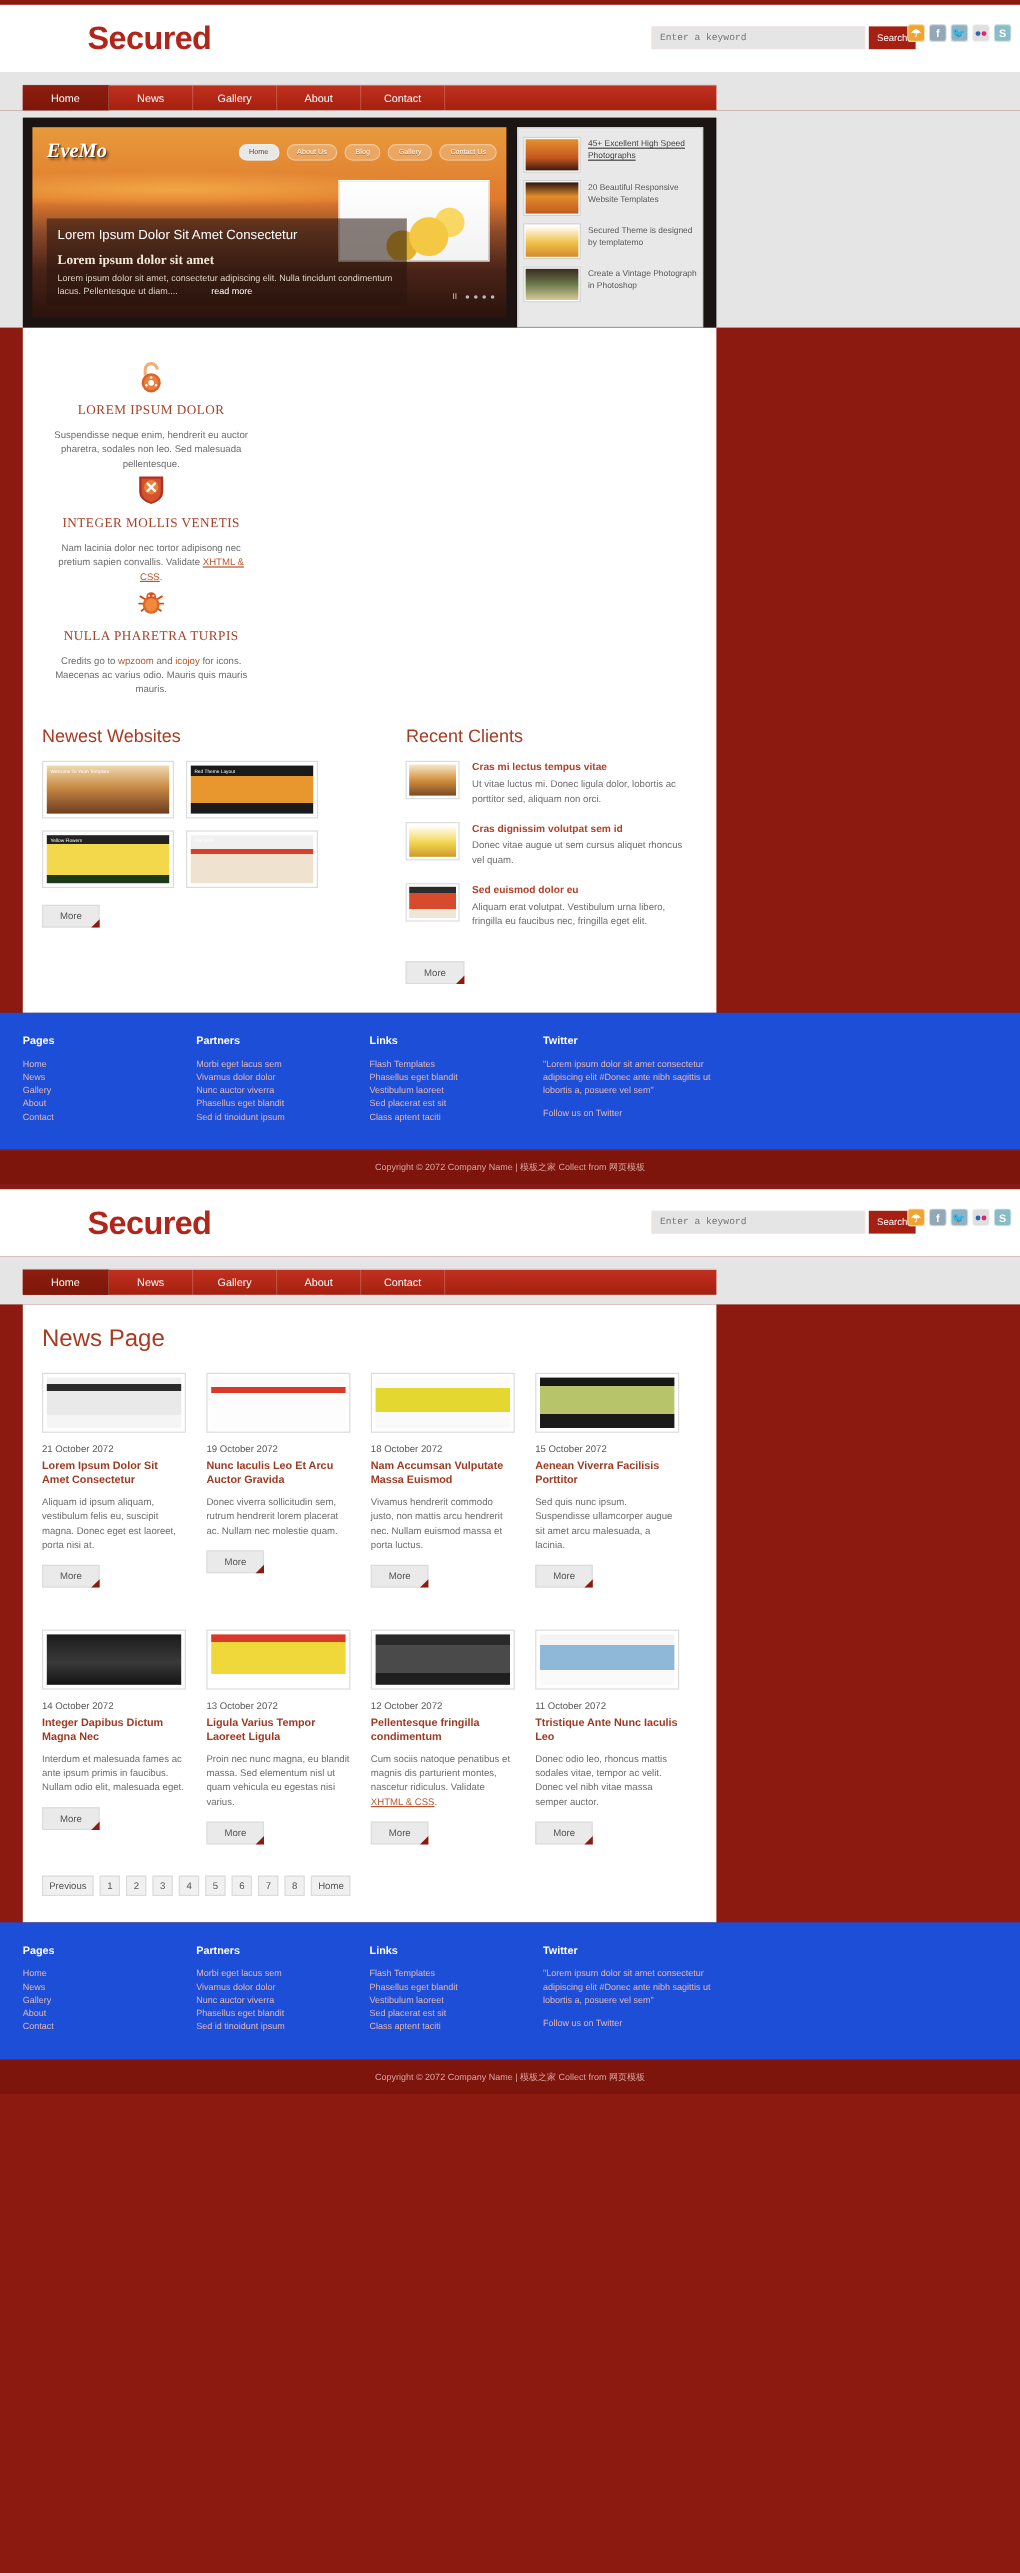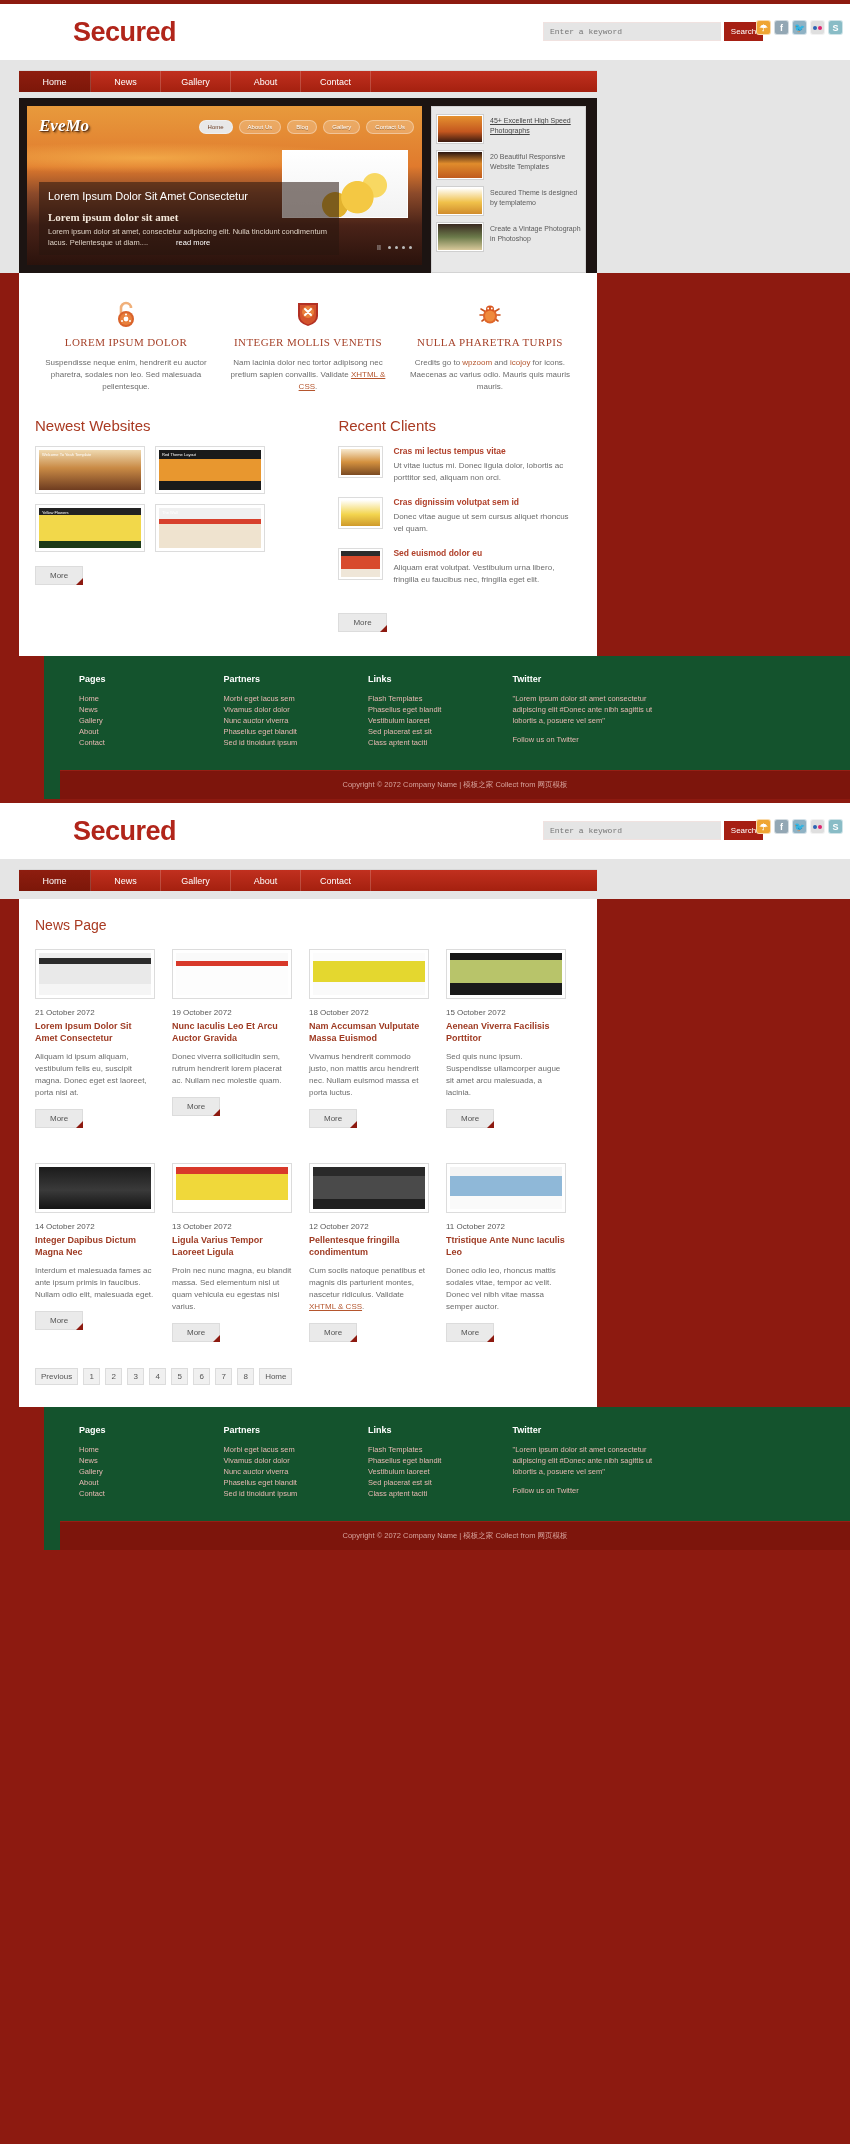--- a/index.html
+++ b/index.html
@@ -144,21 +144,21 @@
   }
   .sl-item:nth-child(2) .sl-thumb i { background:linear-gradient(#2a1510,#e08c2c 45%,#c05a1d); }
   .sl-item:nth-child(3) .sl-thumb i { background:linear-gradient(#fff,#f0c14a 55%,#d08c2c); }
   .sl-item:nth-child(4) .sl-thumb i { background:linear-gradient(#3a2a22,#6b7a4a 50%,#d8c89a); }
   .sl-text { font-size:7px; color:#5a5a5a; line-height:10px; padding-top:2px; }
   .sl-item:first-child .sl-text { color:#444; text-decoration:underline; }
 
   
   .content { width:578px; margin-left:19px; background:#fff; padding:18px 0 24px 0; }
 
-  .features { display:flex; padding:8px 16px 0 16px; }
+  .features { display:flex; padding:8px 16px 0 16px;flex-direction:column; }
   .feat { width:33.33%; text-align:center; padding:0 10px; }
   .feat-ico { height:30px; display:flex; align-items:center; justify-content:center; }
   .feat h4 {
     font-family:"Liberation Serif", serif;
     font-size:11px; color:#a6422a; font-weight:normal;
     letter-spacing:.4px; margin:7px 0 9px 0;
   }
   .feat p { font-size:8px; color:#6d6d6d; line-height:12px; }
   .feat p a { color:#b5562e; text-decoration:none; }
   .feat p .u { text-decoration:underline; color:#b5562e; }
@@ -199,38 +199,38 @@
   .client { display:flex; gap:10px; margin-bottom:13px; }
   .cl-thumb { width:45px;height:32px;flex:0 0 45px;border:1px solid #dcdcdc;padding:2px;background:#fff; }
   .cl-thumb i { display:block;width:100%;height:100%; }
   .c1 i { background:linear-gradient(#f7e9cf,#d4913f 50%,#7a4a22); }
   .c2 i { background:linear-gradient(#fff,#f3d54f 55%,#cf9a2b); }
   .c3 i { background:linear-gradient(#2c2c2c 0 20%, #d84a2c 20% 70%, #efe6d8 70%); }
   .cl-body h5 { font-size:8.5px; color:#b0402a; font-weight:bold; margin-bottom:4px; }
   .cl-body p { font-size:8px; color:#6d6d6d; line-height:12px; }
 
   
-  .footer { background:#14532d; padding:18px 0 0 16px;margin-left:44px; }
+  .footer { background:#1d4ed8; padding:18px 0 0 0; }
   .footinner { width:578px; margin-left:19px; display:flex; }
   .fcol { width:25%; }
   .fcol h6 { font-size:9px; color:#fff; font-weight:bold; margin-bottom:9px; }
   .fcol ul { list-style:none; }
   .fcol li { font-size:7.5px; color:#e5b7b1; line-height:11px; }
   .fcol p { font-size:7.5px; color:#e5b7b1; line-height:11px; }
   .fcol p.gap { margin-top:8px; }
   .copyrow {
     margin-top:22px; background:#7d150c;
     border-top:1px solid #951f14;
     text-align:center; padding:9px 0;
     font-size:7.5px; color:#d7a49d;
   }
 
   
   .newswrap { background:#fff; width:578px; margin-left:19px; padding:18px 16px 22px 16px; }
-  .pagetitle { font-size:14px; color:#a93a22; font-weight:normal; margin-bottom:16px; }
+  .pagetitle { font-size:20px; color:#a93a22; font-weight:normal; margin-bottom:16px; }
   .newsgrid { display:flex; gap:17px; flex-wrap:wrap; }
   .ncard { width:120px; }
   .nshot { width:120px; height:50px; border:1px solid #dcdcdc; background:#fff; padding:3px; }
   .nshot i { display:block;width:100%;height:100%; }
   .n1 i { background:linear-gradient(#efefef 0 12%, #2b2b2b 12% 26%, #e9e9e9 26% 74%, #f5f5f5 74%); }
   .n2 i { background:linear-gradient(#fafafa 0 18%, #d8392a 18% 30%, #fdfdfd 30%); }
   .n3 i { background:linear-gradient(#fcfcfc 0 20%, #e4d72f 20% 68%, #fafafa 68%); }
   .n4 i { background:linear-gradient(#171717 0 16%, #b8c46a 16% 72%, #1a1a1a 72%); }
   .n5 i { background:linear-gradient(#1b1b1b,#3a3a3a 55%,#141414); }
   .n6 i { background:linear-gradient(#d8392a 0 16%, #f0d83a 16% 78%, #ffffff 78%); }

